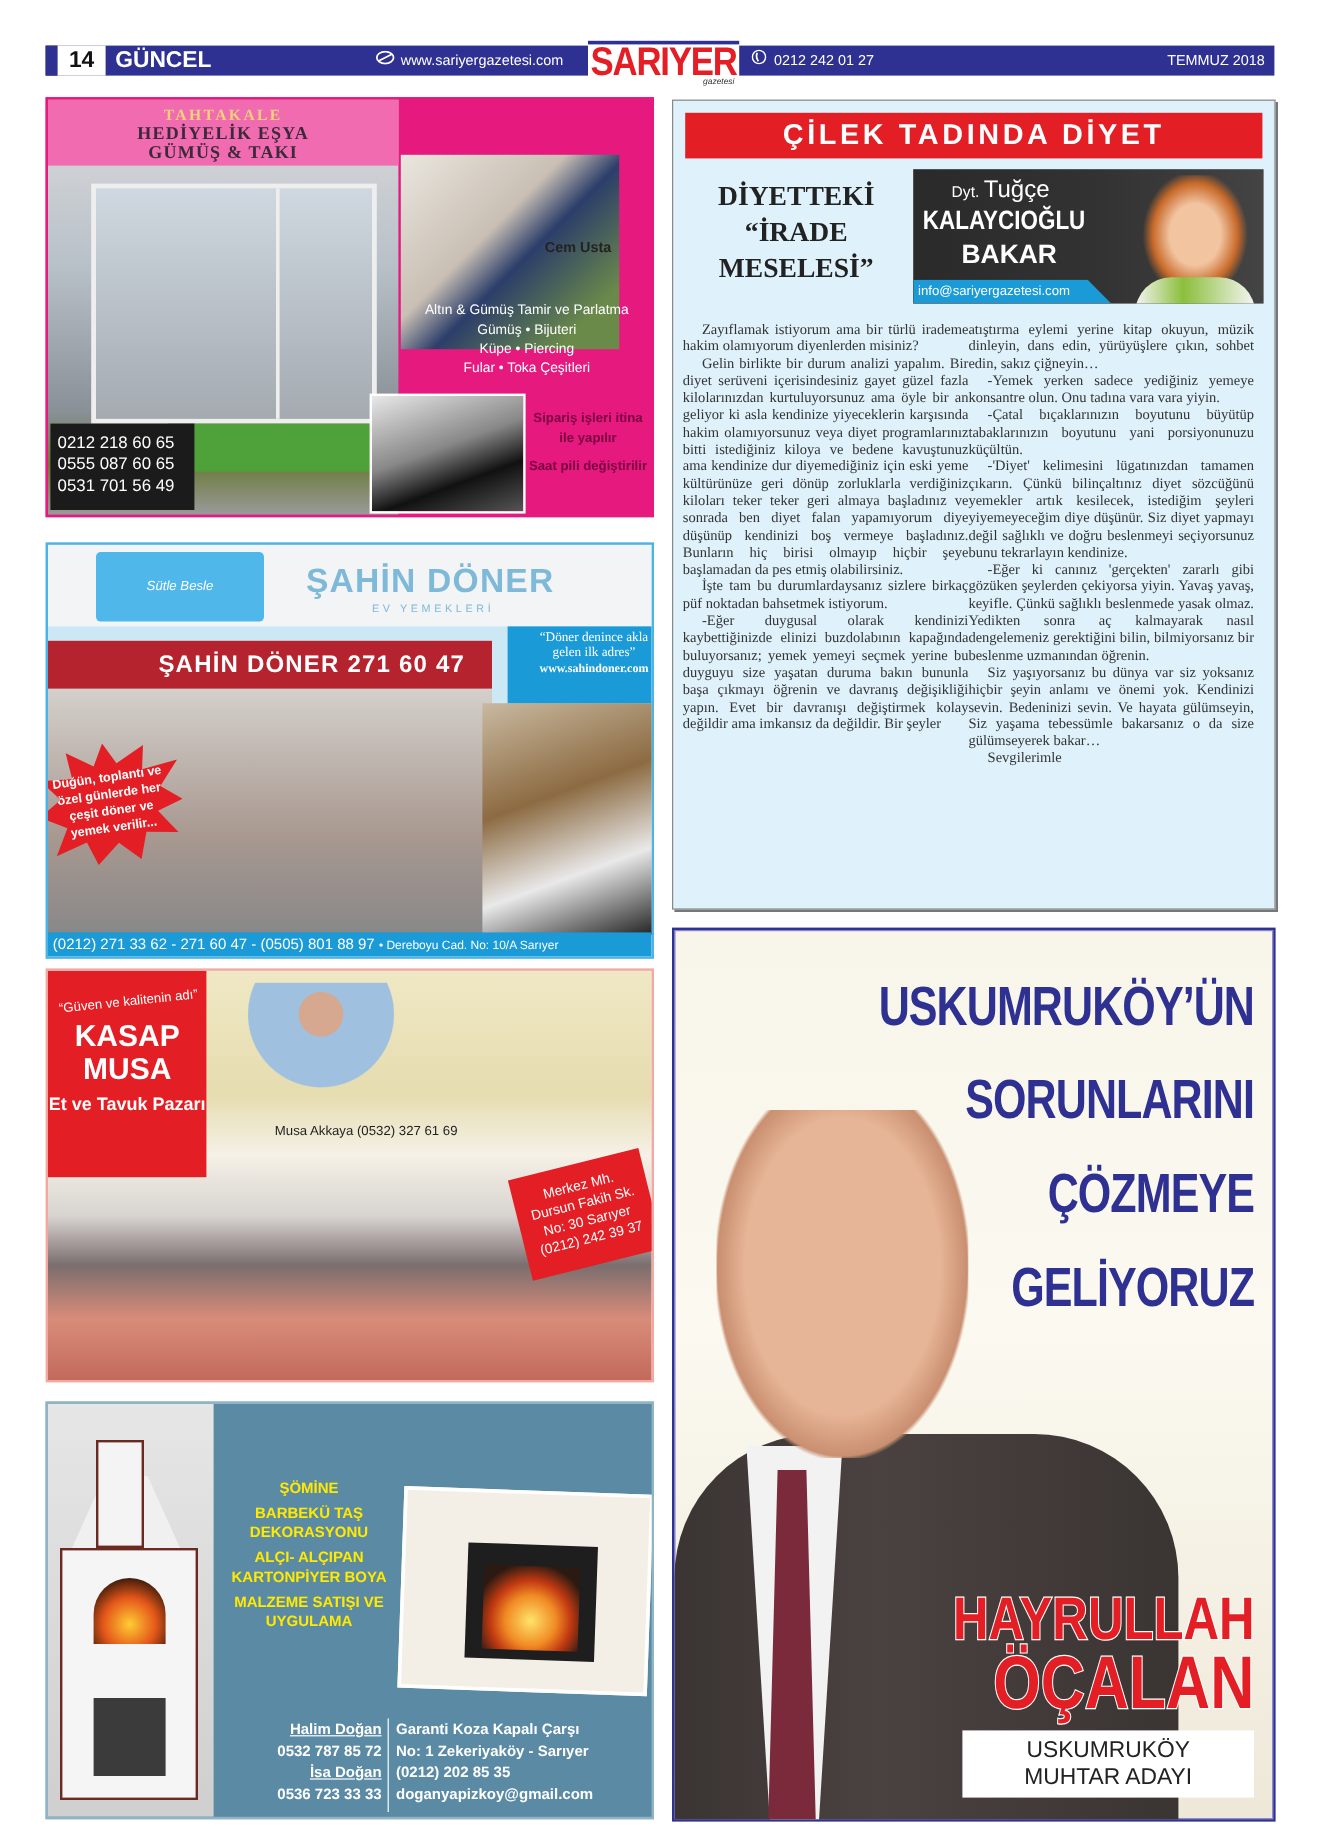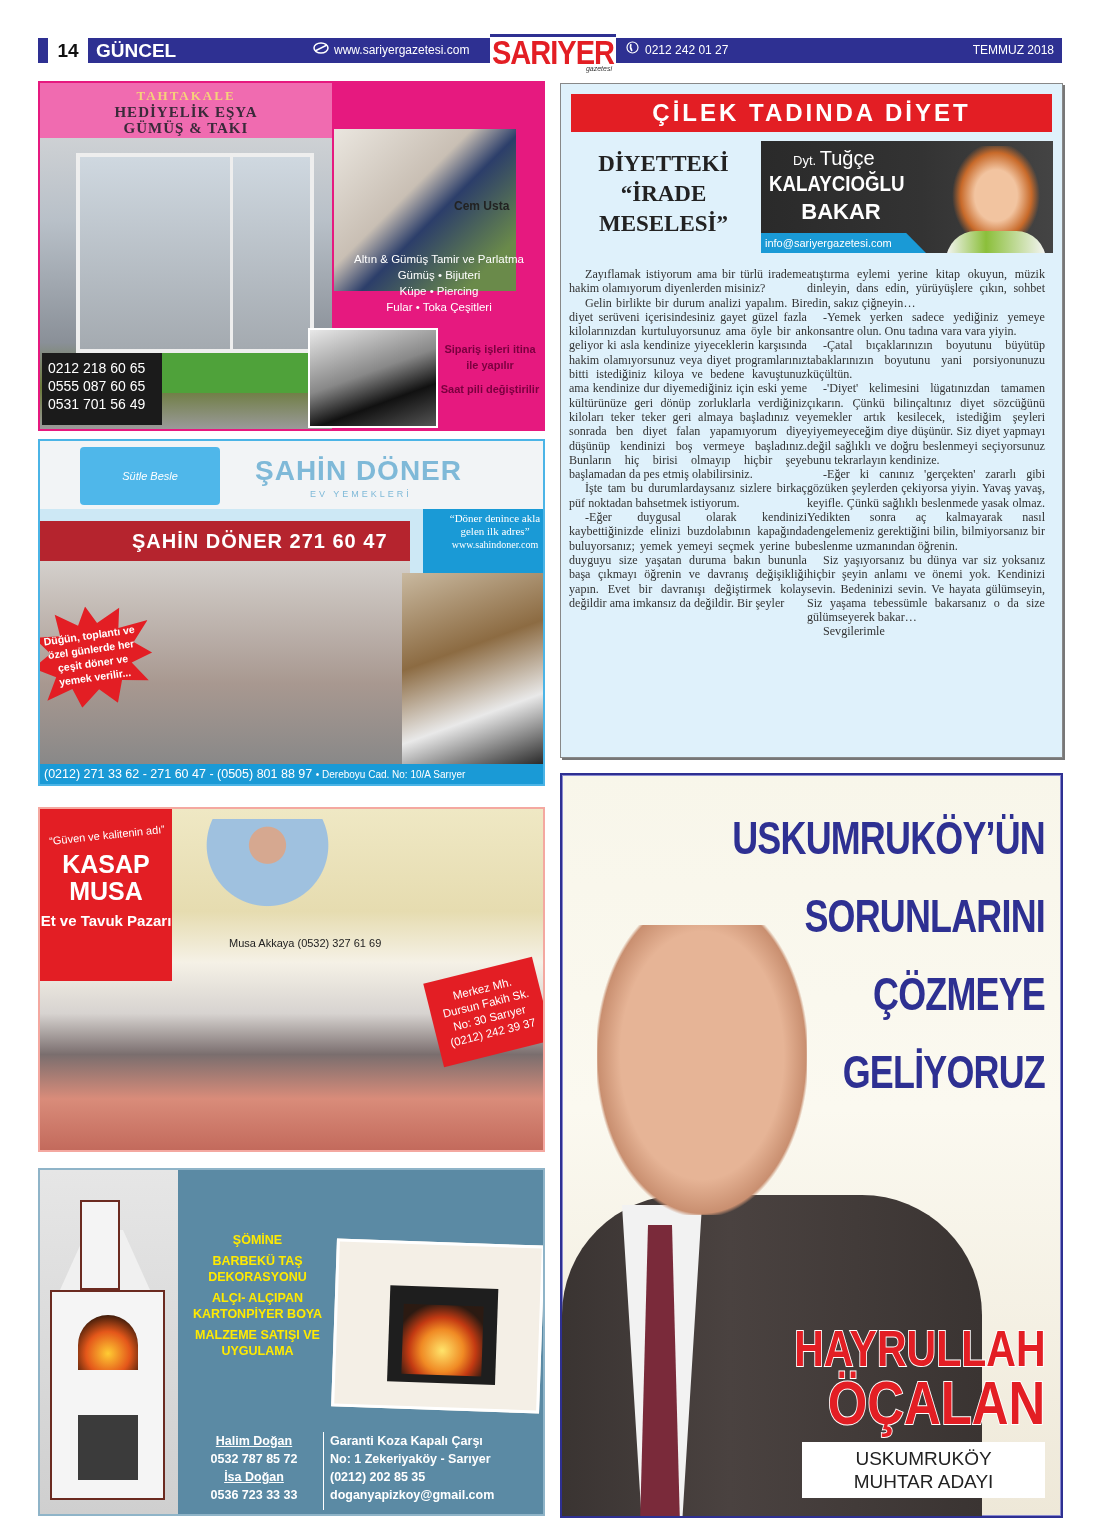--- a/index.html
+++ b/index.html
@@ -30,29 +30,29 @@
   .ad1 .window::after { content:""; position:absolute; left: 150px; top:0; width:3px; height:100%; background:#eee; }
   .ad1 .grass { position: absolute; left: 100px; top: 270px; width: 180px; height: 40px; background: #4fa23a; }
   .ad1 .phones { position: absolute; left: 2px; top: 270px; width: 120px; height: 72px; background: #1b1b1b; color: #fff; font-size: 14px; line-height: 18px; padding: 6px 6px; }
   .ad1 .man { position: absolute; left: 294px; top: 0; width: 182px; height: 162px; background: linear-gradient(135deg,#eae6df 0%,#c9bfb4 40%,#2c3e6a 55%,#6a8a4a 85%); margin-top: 46px; }
   .ad1 .man .cap { position: absolute; left: 120px; top: 70px; font-weight: bold; font-size: 12px; color: #222; }
   .ad1 .services { position: absolute; left: 294px; top: 168px; width: 210px; text-align: center; color: #fff; font-size: 11.5px; line-height: 16px; }
   .ad1 .gloves { position: absolute; left: 268px; top: 245px; width: 130px; height: 100px; background: linear-gradient(160deg,#e8e8e8,#888 45%,#111 70%,#555); border: 2px solid #fff; }
   .ad1 .side { position: absolute; left: 400px; top: 258px; width: 100px; text-align: center; color: #7a003f; font-weight: bold; font-size: 11px; line-height: 16px; }
 
   
-  .ad2 { top: 439px; height: 347px; background: #cde8f5; border: 2px solid #4bb4e6; }
+  .ad2 { top: 452px; height: 347px; background: #cde8f5; border: 2px solid #4bb4e6; }
   .ad2 .topband { position: absolute; left: 0; top: 0; width: 100%; height: 68px; background: #f2f4f6; }
   .ad2 .milk { position: absolute; left: 40px; top: 6px; width: 140px; height: 58px; background: #4fb7ea; color: #fff; font-style: italic; font-size: 11px; display: flex; align-items: center; justify-content: center; border-radius: 4px; }
   .ad2 .brand { position: absolute; left: 215px; top: 14px; color: #7fb9d8; font-weight: bold; font-size: 28px; letter-spacing: 1px; }
   .ad2 .brand-sub { position: absolute; left: 270px; top: 48px; color: #7fb9d8; font-size: 9px; letter-spacing: 3px; }
   .ad2 .awning { position: absolute; left: 0; top: 80px; width: 370px; height: 40px; background: #b5242e; color: #fff; font-weight: bold; font-size: 20px; line-height: 40px; padding-left: 92px; letter-spacing: 1px; }
   .ad2 .front { position: absolute; left: 0; top: 120px; width: 370px; height: 205px; background: linear-gradient(180deg,#d4d0cc,#a89890 60%,#888); }
   .ad2 .quote { position: absolute; left: 383px; top: 68px; width: 120px; height: 64px; background: #1a9ad6; color: #fff; text-align: center; font-family: "Liberation Serif", serif; font-size: 11px; line-height: 13px; padding-top: 3px; padding-left: 24px; }
-  .ad2 .quote .url { font-size: 10px; font-weight: normal; }
+  .ad2 .quote .url { font-size: 10px; font-weight: bold; }
   .ad2 .cook { position: absolute; left: 362px; top: 132px; width: 143px; height: 193px; background: linear-gradient(160deg,#c9b9a0,#8c6b42 40%,#e9e9e9 70%,#222); }
   .ad2 .burst { position: absolute; left: -8px; top: 165px; width: 120px; height: 100px; background: #e31e24; clip-path: polygon(50% 0,58% 18%,78% 6%,75% 26%,100% 22%,86% 42%,100% 55%,82% 62%,94% 82%,72% 78%,66% 100%,52% 84%,36% 100%,30% 80%,8% 88%,18% 66%,0 54%,16% 42%,4% 24%,26% 26%,24% 4%,42% 18%); color: #fff; font-weight: bold; font-size: 10.5px; line-height: 14px; text-align: center; display: flex; align-items: center; justify-content: center; transform: rotate(-8deg); }
   .ad2 .burst span { width: 92px; display:block; }
   .ad2 .footer { position: absolute; left: 0; bottom: 0; width: 100%; height: 20px; background: #1a9ad6; color: #fff; font-size: 12.5px; line-height: 20px; padding-left: 4px; white-space: nowrap; }
   .ad2 .footer .sm { font-size: 10px; }
 
   
   .ad3 { top: 807px; height: 345px; background: linear-gradient(180deg,#efe8c4 0%,#e6dcb0 30%,#f5f1e6 45%,#d7d3d0 60%,#7a6e6e 72%,#d98c7a 85%,#c36a5c 100%); border: 2px solid #f4a8a0; }
   .ad3 .redbox { position: absolute; left: 0; top: 0; width: 132px; height: 172px; background: #e31e24; color: #fff; text-align: center; }
   .ad3 .redbox .q { font-size: 11px; line-height: 12px; padding-top: 20px; transform: rotate(-6deg); }
@@ -69,21 +69,21 @@
   .ad4 .bbq .roof { position:absolute; left:20px; top:60px; width:90px; height:60px; background:#f0f0f0; clip-path: polygon(30% 0,70% 0,100% 100%,0 100%); }
   .ad4 .bbq .body { position:absolute; left:10px; top:120px; width:115px; height:210px; background:#f5f5f5; border:2px solid #6b2a20; }
   .ad4 .bbq .fire { position:absolute; left:38px; top:145px; width:60px; height:55px; background: radial-gradient(circle at 50% 70%,#ffcc33,#e4571a 45%,#3a1a0a 80%); border-radius: 30px 30px 0 0; }
   .ad4 .bbq .door { position:absolute; left:38px; top:245px; width:60px; height:65px; background:#3b3b3b; }
   .ad4 .title { position: absolute; left: 172px; top: 12px; color: #fff; font-weight: bold; font-size: 32px; letter-spacing: 3px; text-shadow: 2px 2px 0 #111, -1px -1px 0 #111, 1px -1px 0 #111, -1px 1px 0 #111; }
   .ad4 .list { position: absolute; left: 150px; top: 62px; width: 135px; text-align: center; color: #ffea00; font-weight: bold; font-size: 12.5px; line-height: 16px; }
   .ad4 .list div { margin-bottom: 5px; }
   .ad4 .fireplace { position: absolute; left: 294px; top: 72px; width: 208px; height: 168px; background: #f4efe6; border: 3px solid #fff; transform: rotate(2deg); }
   .ad4 .fireplace .box { position:absolute; left:52px; top:42px; width:108px; height:96px; background:#1e1e1e; }
   .ad4 .fireplace .fl { position:absolute; left:66px; top:60px; width:80px; height:70px; background: radial-gradient(circle at 50% 65%,#ffe46b,#f08a24 35%,#c33a12 55%,#2b1a12 80%); }
-  .ad4 .contacts { position: absolute; left: 150px; top: 262px; width: 128px; text-align: center; color: #fff; font-weight: bold; font-size: 12.5px; line-height: 18px; }
+  .ad4 .contacts { position: absolute; left: 150px; top: 262px; width: 128px; text-align: right; color: #fff; font-weight: bold; font-size: 12.5px; line-height: 18px; }
   .ad4 .contacts .nm { text-decoration: underline; }
   .ad4 .vline { position: absolute; left: 283px; top: 262px; width: 1px; height: 78px; background: #fff; }
   .ad4 .addr { position: absolute; left: 290px; top: 262px; color: #fff; font-weight: bold; font-size: 12.5px; line-height: 18px; }
 
   
   .article { position: absolute; left: 560px; top: 83px; width: 503px; height: 675px; background: #dff1fb; border: 1px solid #888; box-shadow: 2px 2px 0 #777; }
   .article .banner { position: absolute; left: 10px; top: 10px; width: 481px; height: 38px; background: #e31e24; color: #fff; font-weight: bold; font-size: 24px; line-height: 38px; text-align: center; letter-spacing: 3px; }
   .article .headline { position: absolute; left: 20px; top: 65px; width: 165px; text-align: center; font-family: "Liberation Serif", serif; font-weight: bold; font-size: 23px; line-height: 30px; color: #222; }
   .article .author { position: absolute; left: 200px; top: 57px; width: 292px; height: 112px; background: linear-gradient(90deg,#2a2a2a 0%,#333 55%,#444 100%); overflow: hidden; }
   .article .author .dyt { position: absolute; left: 32px; top: 6px; color: #fff; font-size: 13px; }

